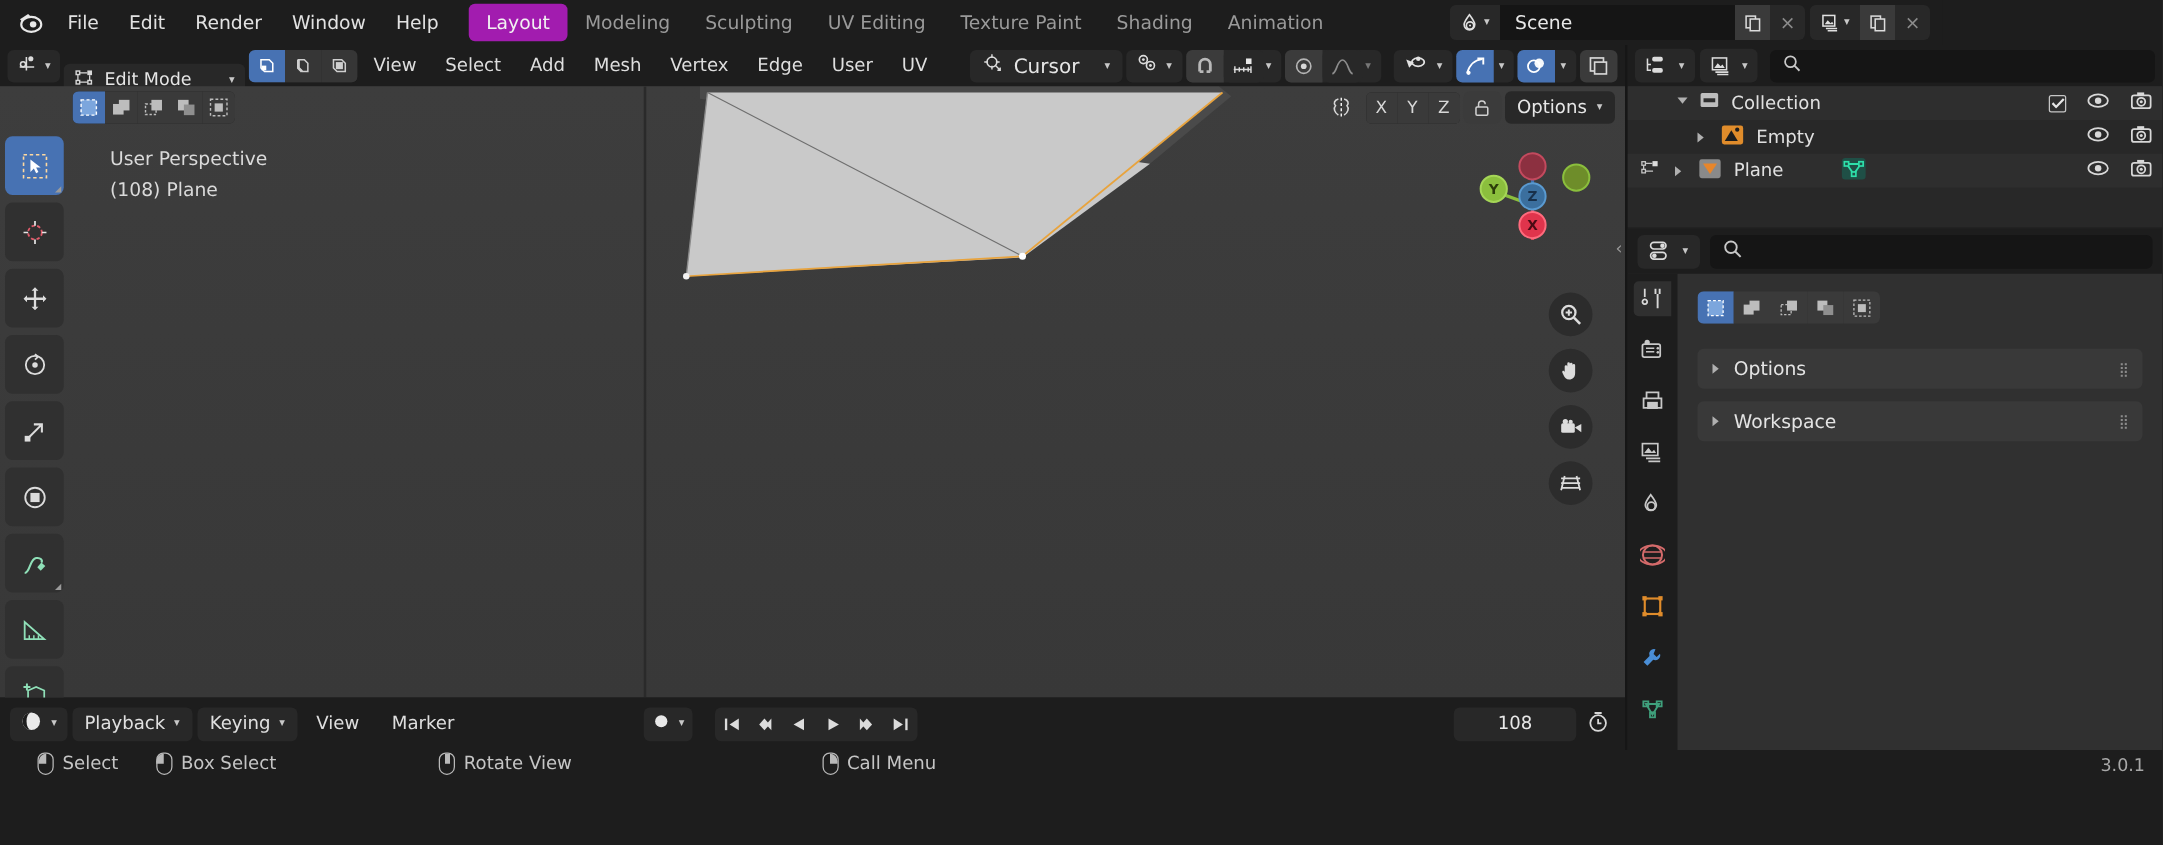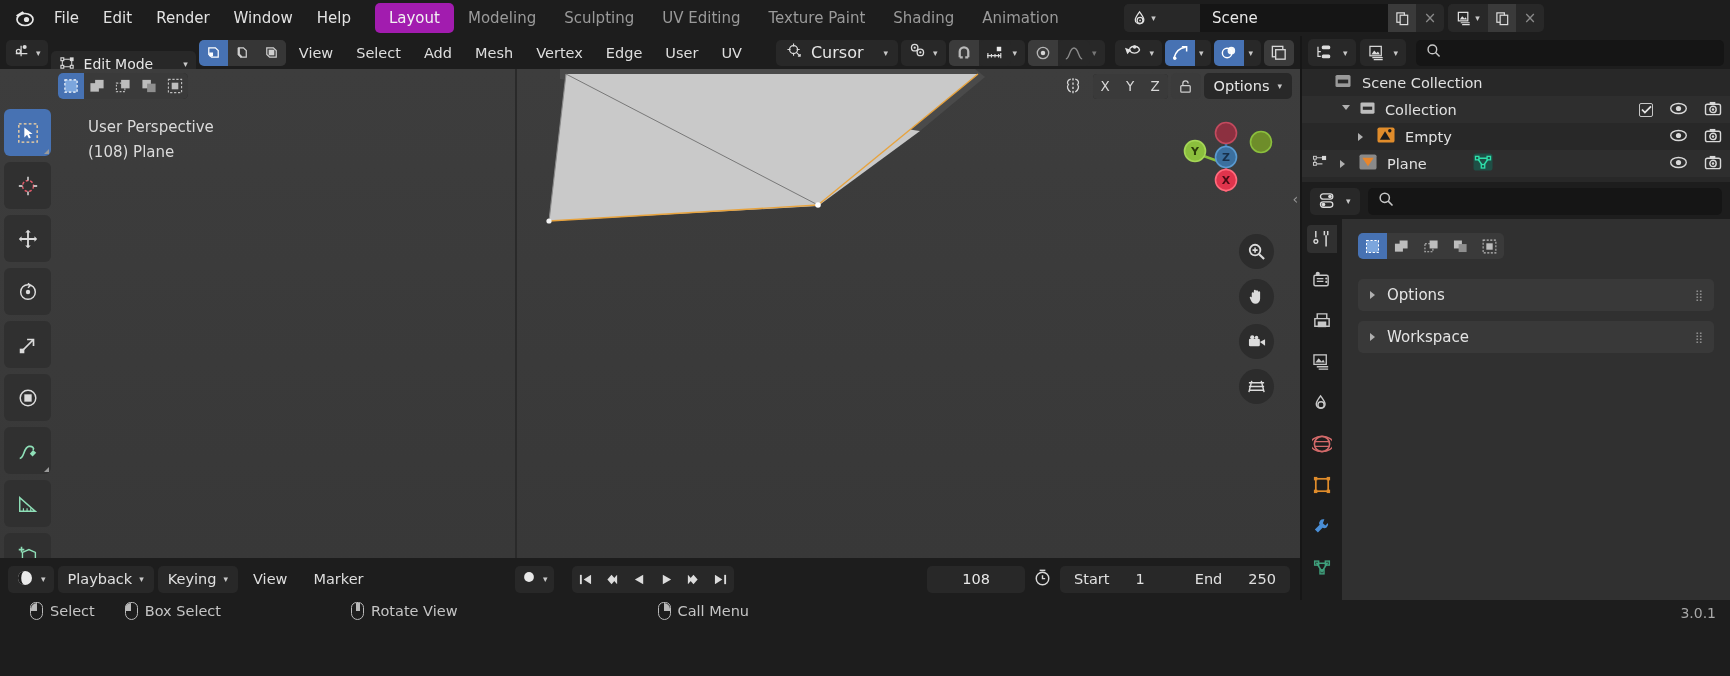--- a/index.html
+++ b/index.html
@@ -31,21 +31,21 @@
   .datablock{
     display:flex; align-items:center; height:28px; background:#282828;
     border-radius:5px; margin-right:4px; overflow:hidden;
   }
   .db-icon{
     width:40px; height:28px; display:flex; align-items:center; justify-content:center;
     background:#282828; gap:2px;
   }
   .db-name{
     background:#151515; height:28px; display:flex; align-items:center;
-    padding:0 12px; font-size:15px; color:#e8e8e8; min-width:188px;margin-left:36px;
+    padding:0 12px; font-size:15px; color:#e8e8e8; min-width:188px;
   }
   .db-btn{
     width:28px; height:28px; display:flex; align-items:center; justify-content:center;
     background:#3a3a3a;
   }
   .db-btn.x{ background:transparent; color:#8b8b8b; font-size:15px; }
   .chev{ font-size:9px; color:#c8c8c8; }
 
   
   .toolhdr{
@@ -684,26 +684,20 @@
 
     <div class="tl-right">
       <div class="numfield">108</div>
       <span style="margin:0 2px">
         <svg width="19" height="19" viewBox="0 0 20 20">
           <circle cx="10" cy="11" r="6.6" fill="none" stroke="#d8d8d8" stroke-width="1.5"></circle>
           <path d="M10 7.6 v3.6 h2.8" fill="none" stroke="#d8d8d8" stroke-width="1.5"></path>
           <path d="M7 2.5 h6" stroke="#d8d8d8" stroke-width="1.6"></path>
         </svg>
       </span>
-      <div class="startend">
-        <span>Start</span>
-        <span>1</span>
-        <span style="margin-left:24px">End</span>
-        <span>250</span>
-      </div>
     </div>
   </div>
 
   <div class="outliner">
     <div class="ol-header">
       <div class="tl-btn" style="padding:0 8px">
         <svg width="20" height="17" viewBox="0 0 21 18">
           <path d="M2 3 v10 h3 M2 8 h3" stroke="#dcdcdc" stroke-width="1.3" fill="none"></path>
           <rect x="6" y="1.5" width="9" height="4" rx="1.6" fill="#dcdcdc"></rect>
           <rect x="6" y="11" width="9" height="4" rx="1.6" fill="#dcdcdc"></rect>
@@ -721,29 +715,20 @@
       <div class="ol-search">
         <span>
           <svg width="15" height="15" viewBox="0 0 16 16">
               <circle cx="6.8" cy="6.8" r="4.6" fill="none" stroke="#c8c8c8" stroke-width="1.5"></circle>
               <path d="M10.2 10.2 L14.5 14.5" stroke="#c8c8c8" stroke-width="1.6"></path>
             </svg>
         </span>
       </div>
     </div>
 
-    <div class="ol-row" style="padding-left:32px; gap:10px">
-      <span>
-        <svg width="18" height="16" viewBox="0 0 19 17">
-            <rect x="1.5" y="2" width="16" height="13" rx="1.6" fill="#9a9a9a"></rect>
-            <rect x="4" y="7" width="11" height="4" fill="#2a2a2a"></rect>
-          </svg>
-      </span>
-      <span>Scene Collection</span>
-    </div>
 
     <div class="ol-row alt" style="padding-left:40px; gap:9px">
       <span class="tri down"></span>
       <span>
         <svg width="17" height="15" viewBox="0 0 18 16">
             <rect x="1.5" y="1.5" width="15" height="12" rx="1.4" fill="#bdbdbd"></rect>
             <rect x="4" y="6" width="10" height="3.4" fill="#2e2e2e"></rect>
           </svg>
       </span>
       <span>Collection</span>

